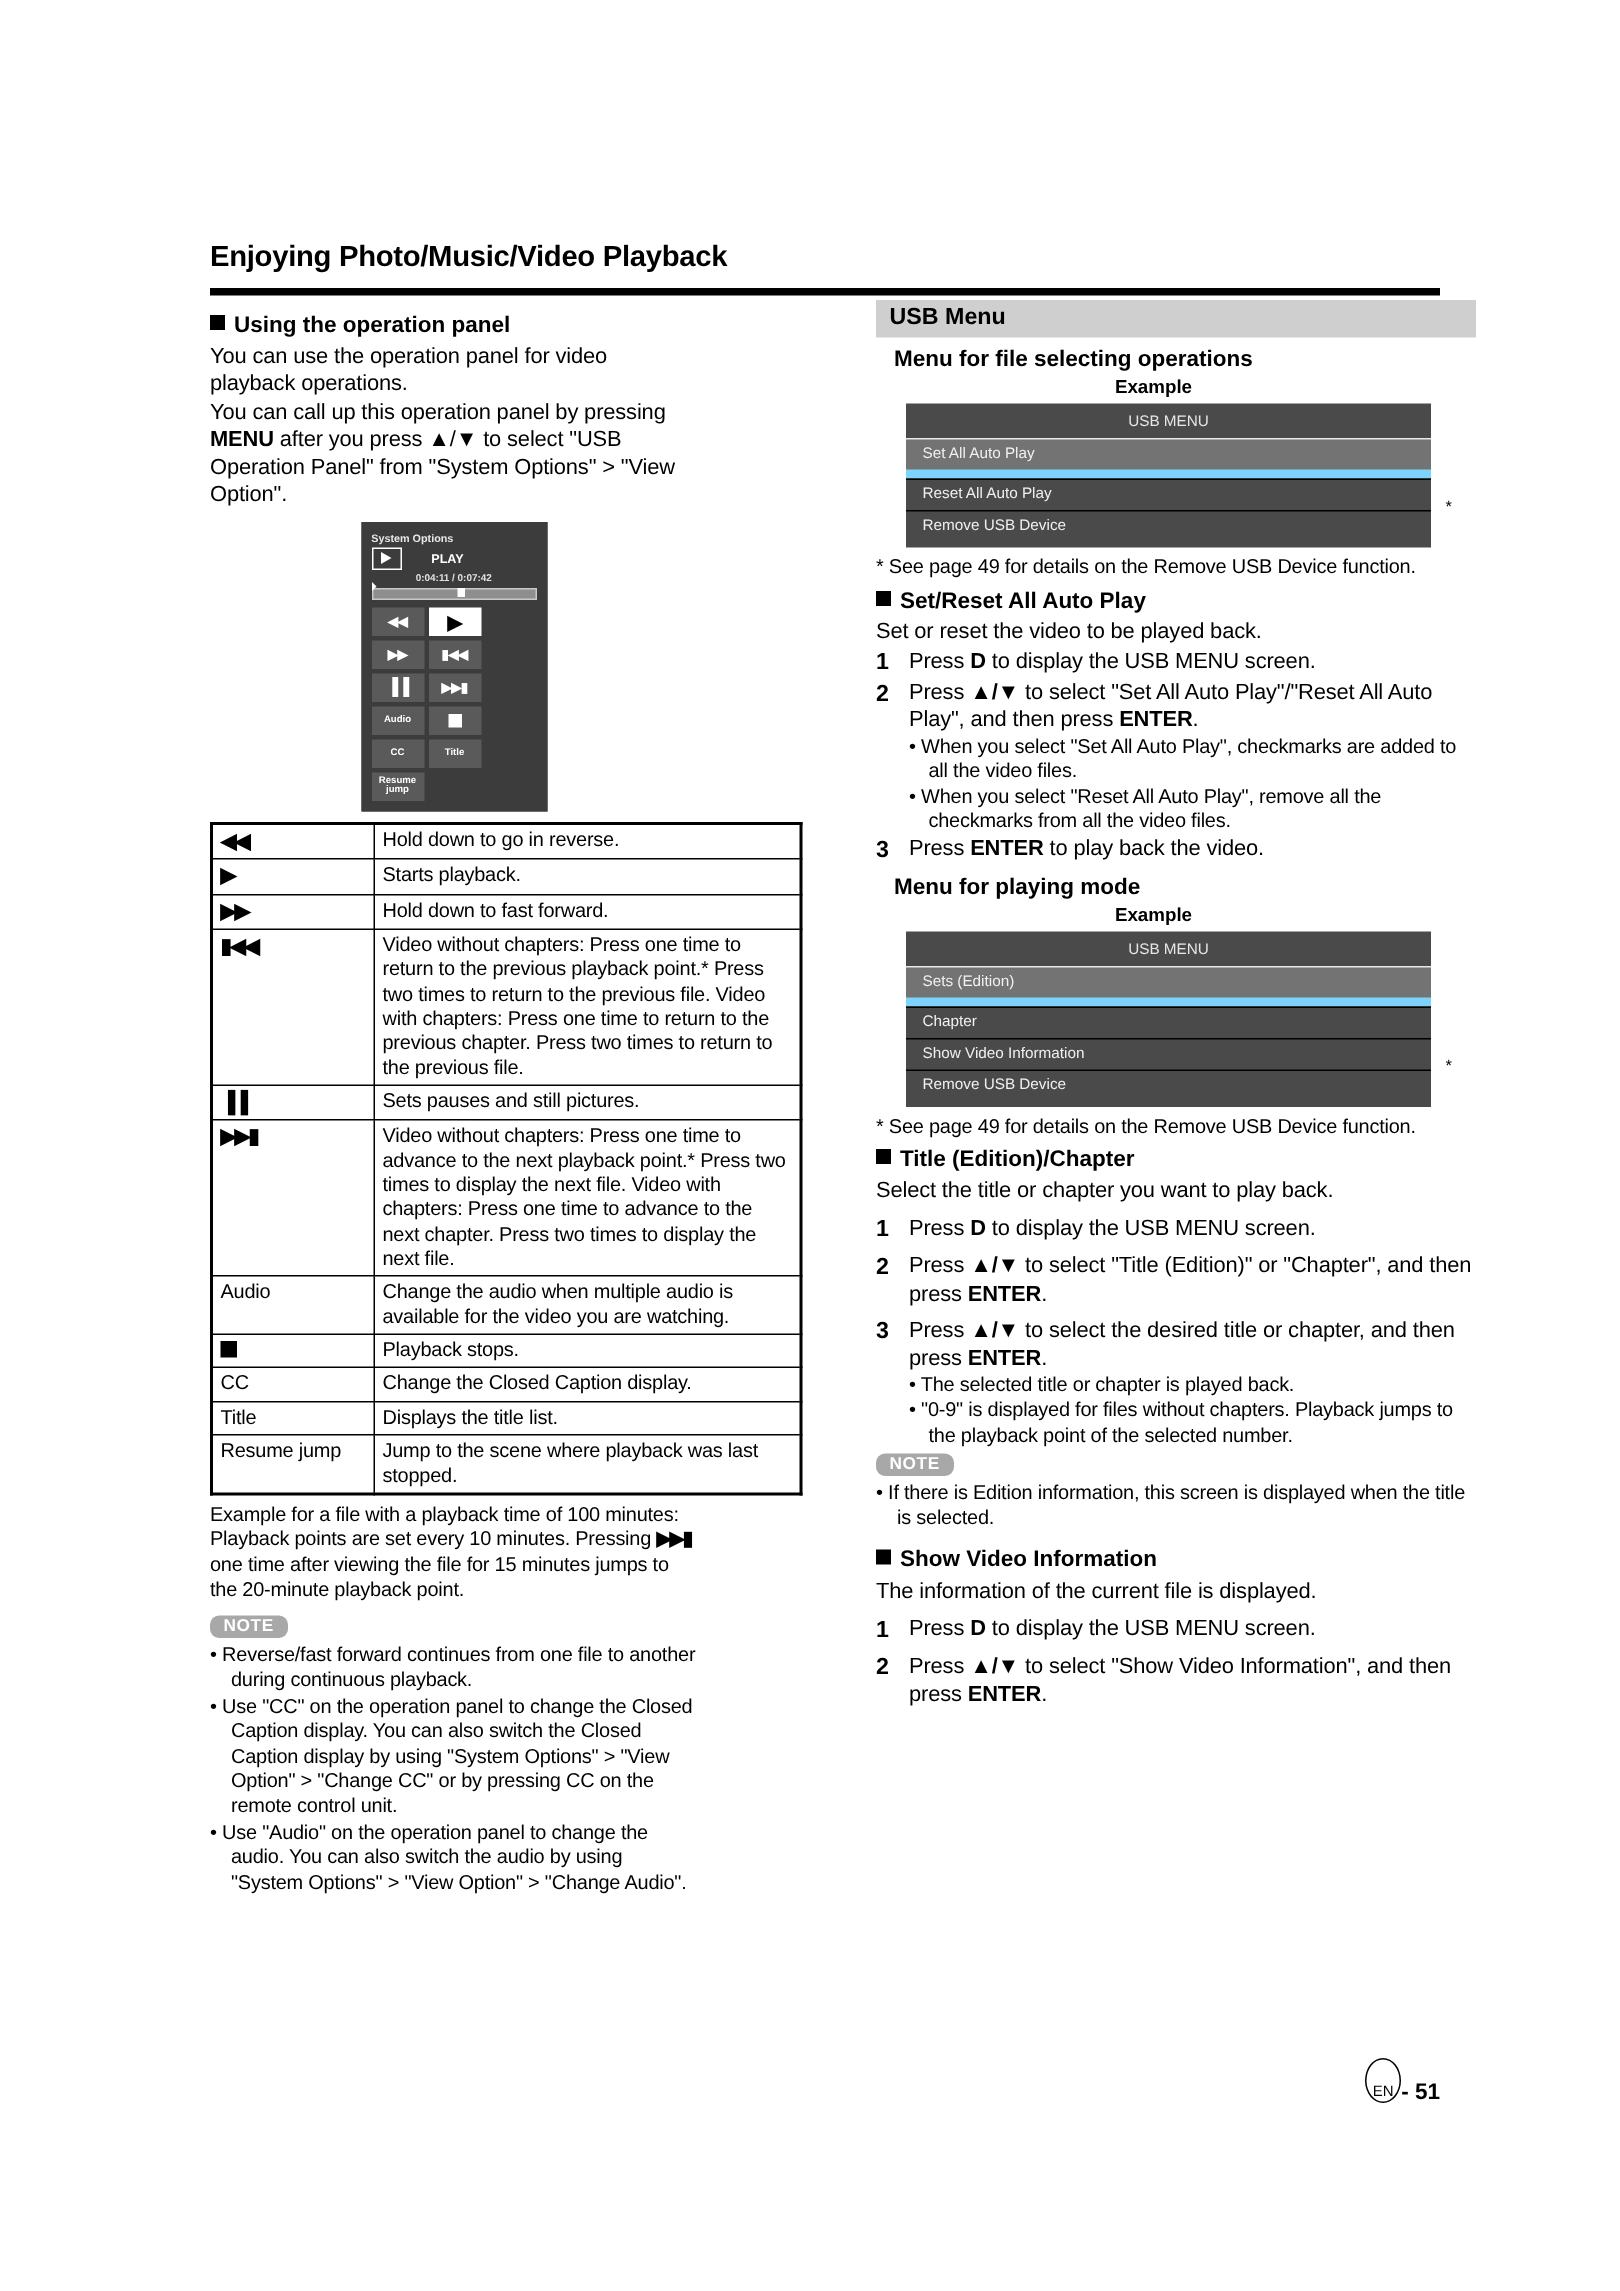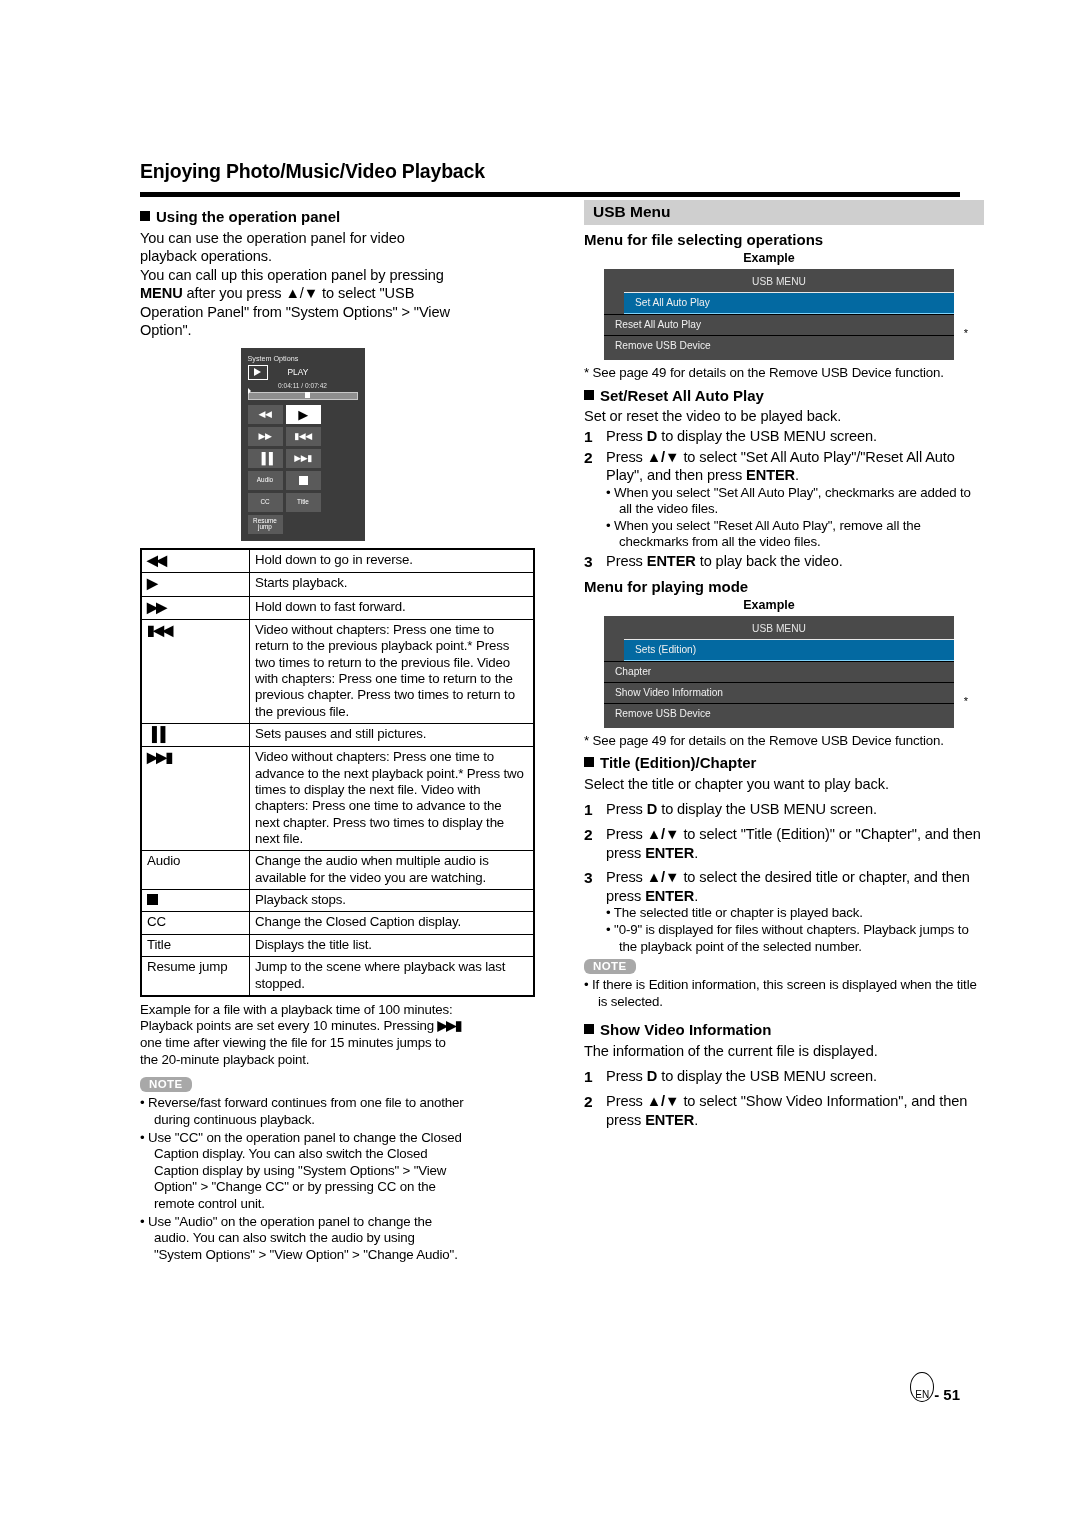--- a/index.html
+++ b/index.html
@@ -50,21 +50,21 @@
     letter-spacing: -0.1px;
   }
   .b { font-weight: bold; }
 
   
   .op-panel-wrap {
     margin: 8px 0 0 0; display: flex; justify-content: center;
   }
   .op-panel {
     width: 124px; background: #3c3c3c; border: 1px solid #3c3c3c;
-    padding: 5px 6px 6px 6px; box-sizing: border-box;
+    padding: 5px 6px 6px 6px; box-sizing: border-box; font-weight: bold;
   }
   .op-sys { color: #e8e8e8; font-size: 7.2px; margin-bottom: 2px; }
   .op-playrow { display: flex; align-items: center; gap: 20px; }
   .op-playbox {
     width: 18px; height: 13px; border: 1.6px solid #fff;
     display: flex; align-items: center; justify-content: center;
   }
   .op-playbox .tri {
     width: 0; height: 0;
     border-left: 7px solid #fff;
@@ -145,43 +145,42 @@
     padding-left: 14px; text-indent: -14px; margin-bottom: 1px;
   }
   ul.notes li::before { content: "• "; }
 
   
   .usb-bar {
     background: #cfcfcf; font-size: 15.5px; font-weight: bold;
     padding: 3px 0 4px 9px; width: 400px; box-sizing: border-box;
   }
   h4.sub {
-    font-size: 15px; font-weight: bold; margin: 6px 0 0 0;
+    font-size: 15px; font-weight: bold; margin: 6px 0 0 12px;
   }
   .example {
     text-align: center; font-size: 12.5px; font-weight: bold;
     margin: 3px 0 4px 0; padding-right: 30px;
   }
   .usbmenu {
     width: 350px; margin: 0 auto 0 20px; background: #4a4a4a;
     position: relative; padding: 3px 0 4px 0;
   }
   .usbmenu .hdr {
     color: #e6e6e6; font-size: 10.2px; text-align: center;
     padding: 4px 0 5px 0; background: #4a4a4a;
   }
   .usbmenu .row {
     color: #f0f0f0; font-size: 10.2px;
     padding: 4px 0 5px 11px; background: #4a4a4a;
     border-top: 1px solid #000;
   }
   .usbmenu .row.sel {
-    background: #0369a1; border-top: 1px solid #e8e8e8;
-    border-bottom: 1px solid #7dd3fc;
-    margin-left: 20px;
+    background: #737373; border-top: 1px solid #e8e8e8;
+    border-bottom: 6px solid #7dd3fc;
   }
   .usbmenu .star {
     position: absolute; right: -14px; font-size: 11px; color: #000;
   }
   .numlist { font-size: 14.6px; line-height: 1.27; letter-spacing: -0.1px; }
   .numlist .step {
     display: flex; margin-top: 1px;
   }
   .numlist .step .n {
     font-weight: bold; font-size: 15.5px; width: 22px; flex: none;

